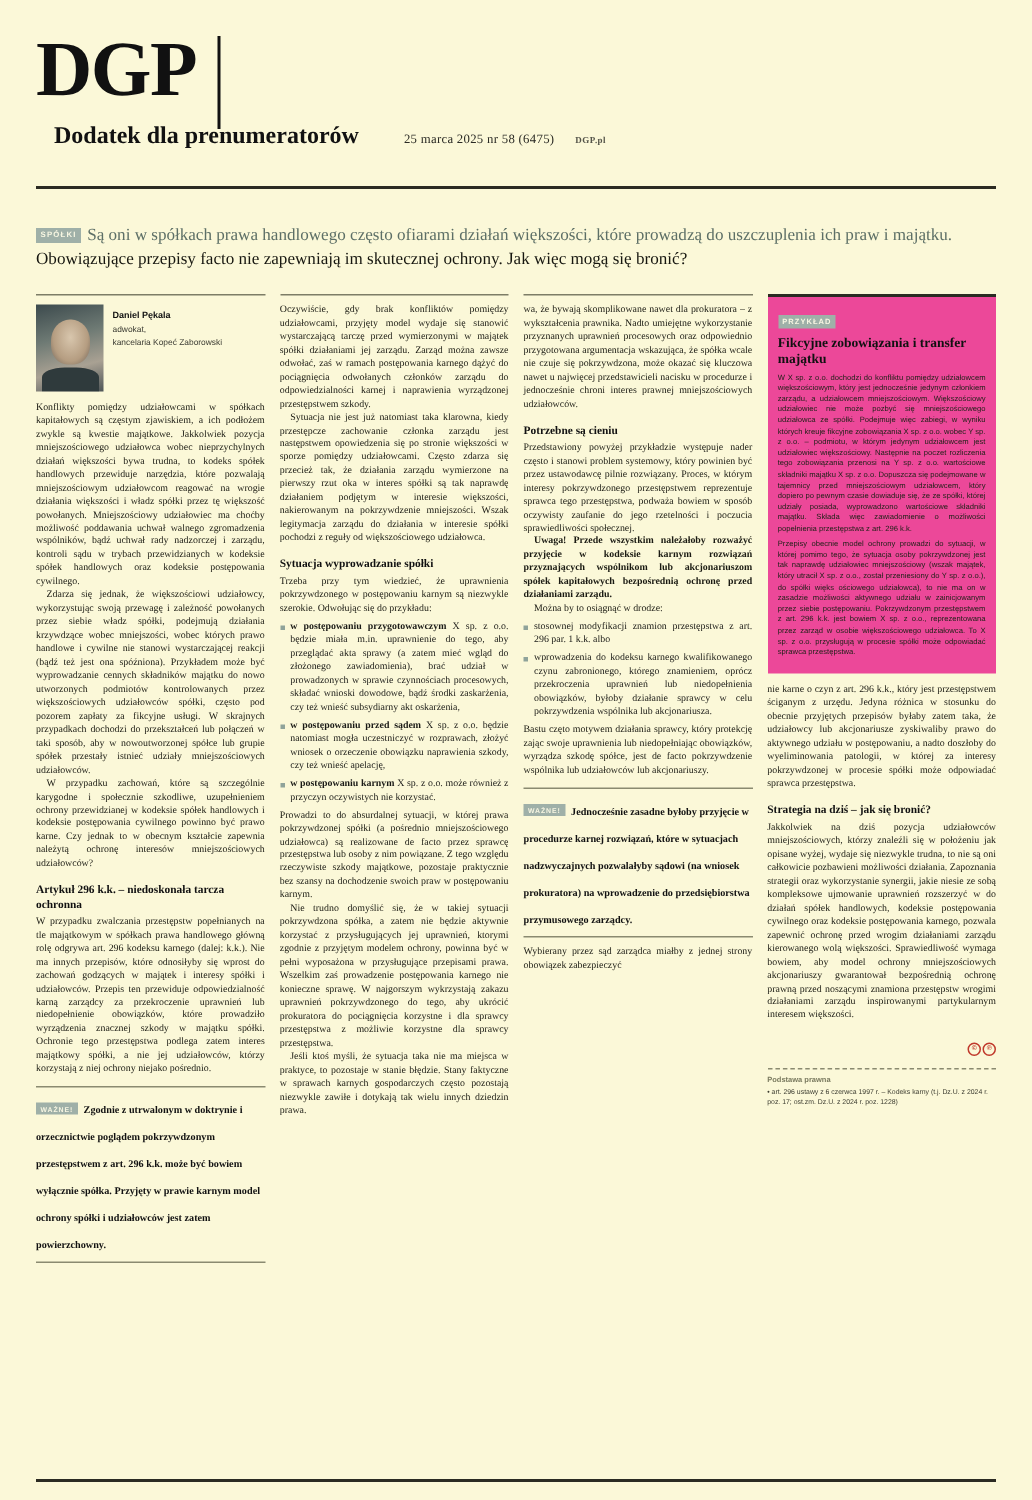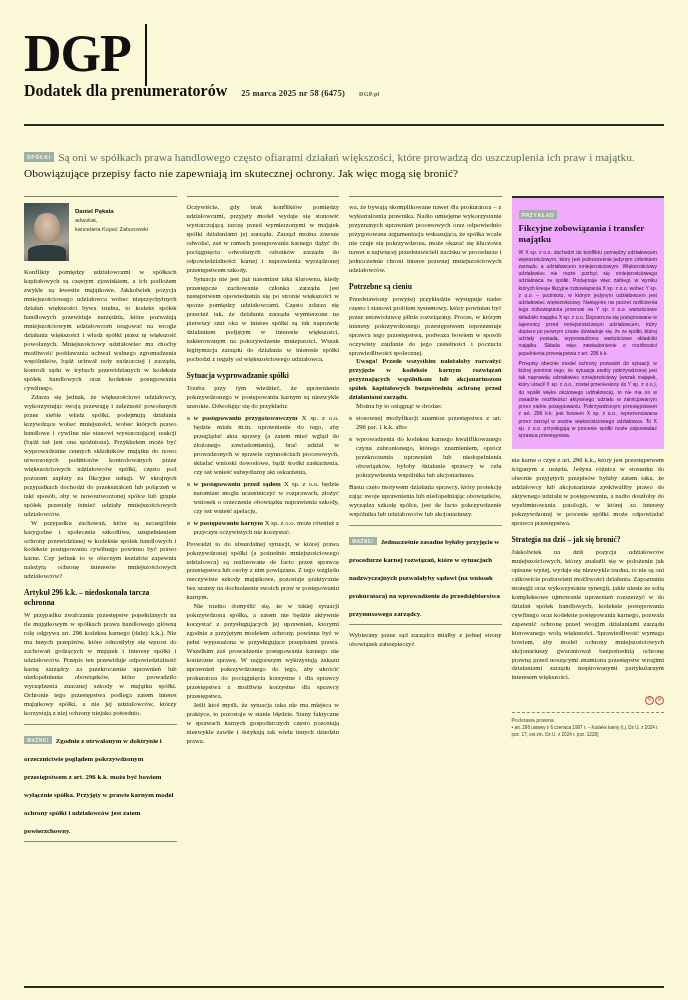--- a/index.html
+++ b/index.html
@@ -13,50 +13,50 @@
   }
   .page{
     position:relative;
     width:688px;height:1000px;
     box-sizing:border-box;
     padding:0 24px;
   }
 
   
   .masthead{position:relative;height:118px;}
-  .logo-row{display:flex;align-items:center;padding-top:22px;}
+  .logo-row{display:flex;align-items:flex-start;padding-top:22px;}
   .dgp{
     font-family:"Liberation Serif", serif;
     font-weight:bold;
     font-size:52px;
     letter-spacing:-1px;
     line-height:.95;
     color:#111;
   }
   .mast-rule{
     width:2px;background:#111;height:62px;margin:2px 14px 0 14px;
   }
   .firma{
     font-family:"Liberation Serif", serif;
     font-weight:bold;
     font-size:50px;
     line-height:1;
     letter-spacing:-0.5px;
     color:#111;
   }
   .subline{
-    position:absolute;left:0;top:82px;
+    position:absolute;left:12px;top:82px;
     display:flex;align-items:baseline;gap:14px;
   }
   .dodatek{
     font-family:"Liberation Serif", serif;
     font-weight:bold;font-size:16px;color:#111;letter-spacing:0;
   }
   .issue{
-    font-size:8.5px;font-weight:bold;color:#2a2a24;letter-spacing:.2px;
+    font-size:8.5px;font-weight:normal;color:#2a2a24;letter-spacing:.2px;margin-left:16px;
   }
   .dgppl{
     font-size:6px;font-weight:bold;color:#55554a;letter-spacing:.3px;
   }
 
   
   .infor{
     position:absolute;right:0;top:56px;width:86px;text-align:center;
   }
   .poleca{font-size:4.5px;font-weight:bold;letter-spacing:1px;color:#3a3a30;text-align:right;padding-right:4px;}
@@ -159,21 +159,21 @@
     background:#2f3a3c;z-index:2;
   }
   .author-meta{font-family:"Liberation Sans", sans-serif;padding-top:4px;}
   .aname{font-size:6px;font-weight:bold;color:#111;line-height:1.5;}
   .arole{font-size:5.6px;color:#3c3c33;line-height:1.55;}
 
   .rule-top{border-top:1px solid #7d7d66;margin-bottom:6px;}
 
   
   .example-box{
-    background:#f0abfc;
+    background:#ec4899;
     border-top:2.5px solid #2b2b22;
     padding:5px 7px 7px 7px;
     margin-bottom:7px;
   }
   .ex-kicker{
     display:inline-block;background:#9fb0a8;color:#f7f6e2;
     font-family:"Liberation Sans", sans-serif;
     font-size:5px;font-weight:bold;letter-spacing:.7px;
     padding:2px 3px 1px 3px;margin-bottom:4px;
   }

